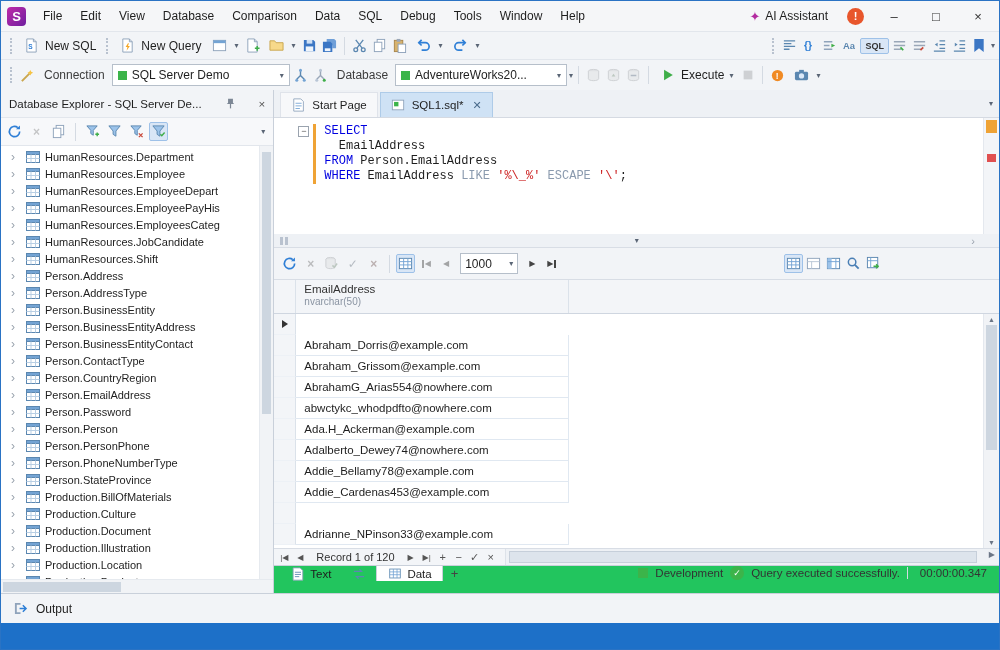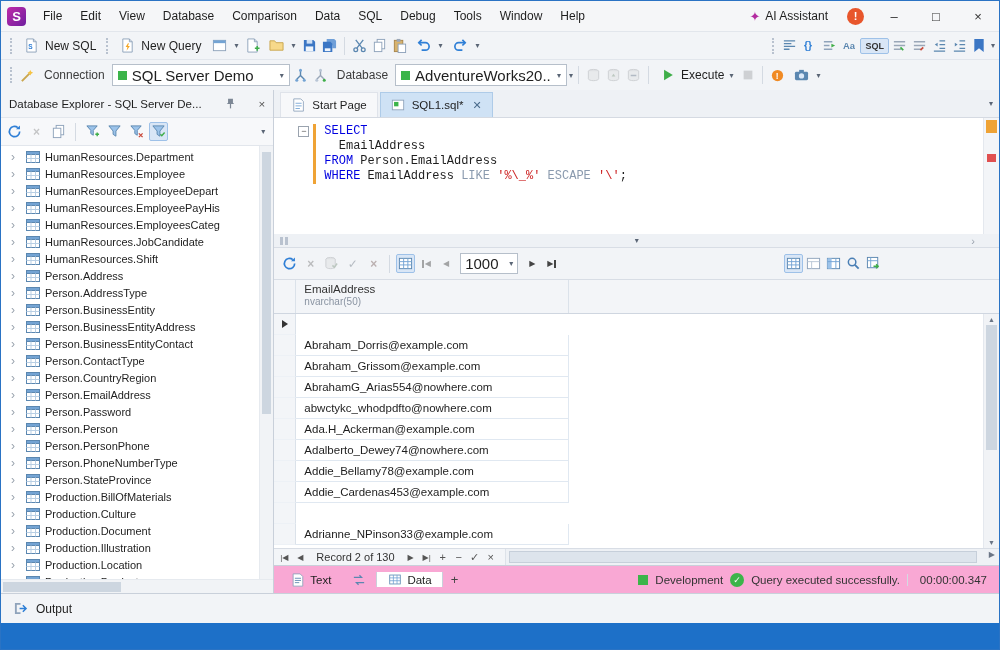--- a/index.html
+++ b/index.html
@@ -21,21 +21,21 @@
 .sep{width:1px;height:18px;background:#d4dae2;margin:0 4px}
 .caret{font-size:8px;color:#5a6575;margin-left:1px}
 .icon16{width:19px;height:19px;display:flex;align-items:center;justify-content:center;flex:0 0 auto}
 .pressed{background:#d9e6f6;border:1px solid #9ec1e8;border-radius:2px}
 .disabled{opacity:.45;filter:grayscale(.8)}
 .sqlbtn{font-size:9px;font-weight:bold;color:#333;padding:2px 4px}
 .tb-right{margin-left:auto;display:flex;align-items:center;gap:1px}
 .lbl{color:#3c3c3c;margin:8px 6px}
 .combo{display:flex;align-items:center;background:#fff;border:1px solid #b6bfca;height:22px;padding:0 5px;gap:5px}
 .combo .sq{width:9px;height:9px;background:#3cb44a;flex:0 0 auto}
-.combo .val{flex:1;font-size:15px;white-space:nowrap;overflow:hidden}
+.combo .val{flex:1;font-size:12px;white-space:nowrap;overflow:hidden}
 
 .main{flex:1;display:flex;min-height:0}
 .explorer{flex:0 0 268px;background:#fff;border-right:1px solid #c9d0da;display:flex;flex-direction:column;min-height:0}
 .exp-header{flex:0 0 28px;display:flex;align-items:center;background:#f2f4f7;padding:0 8px;font-size:11.5px;border-bottom:1px solid #e2e6ec;gap:19px}
 .exp-title{flex:1;white-space:nowrap;overflow:hidden}
 .exp-toolbar{flex:0 0 28px;display:flex;align-items:center;padding:0 4px;background:#f7f8fa;border-bottom:1px solid #e2e6ec;gap:3px}
 .tree{flex:1;position:relative;overflow:hidden;background:#fff}
 .tree-inner{position:absolute;top:2px;left:0;right:14px;bottom:0;overflow:hidden}
 .tree-row{height:17px;display:flex;align-items:center;padding-left:10px;gap:5px;font-size:11px;white-space:nowrap}
 .chev{width:9px;color:#9aa3ae;font-size:12px;line-height:10px}
@@ -64,21 +64,21 @@
 .mark-red{position:absolute;left:3px;right:3px;top:36px;height:8px;background:#e05050}
 
 .splitter{flex:0 0 14px;background:#eef1f5;border-bottom:1px solid #d8dde5;display:flex;align-items:center;position:relative}
 .split-handle{display:flex;gap:2px;margin-left:6px}
 .split-handle i{width:3px;height:8px;background:#b9c2cf;display:block}
 .split-chev{position:absolute;left:50%;transform:translateX(-50%);font-size:8px;color:#5a6575}
 .split-right{position:absolute;right:24px;color:#9aa3ae;font-size:11px}
 
 .res-toolbar{flex:0 0 32px;display:flex;align-items:center;background:#f2f4f7;border-bottom:1px solid #d8dde5;padding:0 6px;gap:2px}
 .page-combo{display:flex;align-items:center;background:#fff;border:1px solid #b6bfca;height:21px;width:58px;padding:0 4px;gap:4px;margin:0 4px}
-.page-combo .val{flex:1;text-align:left;font-size:15px}
+.page-combo .val{flex:1;text-align:left;font-size:12px}
 .navg{font-size:8px;color:#444;display:flex;align-items:center;gap:1px;padding:0 5px;height:20px}
 .navg .vbar{width:1.5px;height:8px;background:#444;display:inline-block}
 
 .grid{flex:1;display:flex;flex-direction:column;min-height:0;background:#fff}
 .grid-header{flex:0 0 34px;display:flex;background:#f3f5f8;border-bottom:1px solid #cfd6e0}
 .corner{width:22px;border-right:1px solid #dbe2ea}
 .colhead{width:273px;padding:3px 8px 0;border-right:1px solid #dbe2ea}
 .colname{font-size:11.5px;color:#333}
 .coltype{font-size:10px;color:#8a94a2;margin-top:1px}
 .gh-fill{flex:1}
@@ -93,21 +93,21 @@
 .gv-thumb{position:absolute;left:2px;right:2px;top:2px;height:58%;background:#cdd6e0}
 
 .recnav{flex:0 0 17px;background:#f3f5f8;border-top:1px solid #d8dde5;display:flex;align-items:center;font-size:10px;color:#444;padding-left:2px}
 .nbtn{min-width:16px;text-align:center;font-size:8px;color:#555;padding:0 2px}
 .nbtn.txt{font-size:11px}
 .rectext{padding:0 8px;font-size:11px;color:#333}
 .nav-scroll{flex:1;height:100%;background:#eef1f5;position:relative;margin-left:6px;border-left:1px solid #dde2e9}
 .nav-thumb{position:absolute;left:3px;top:2px;bottom:2px;right:22px;background:#dde4ec;border:1px solid #c6cfda}
 .nav-scroll .arr{position:absolute;right:4px;top:1px;font-size:8px;color:#6b7686}
 
-.restabs{flex:0 0 28px;background:#f9a8d4;border-top:1px solid #c9d0da;display:flex;align-items:center;padding-left:6px;font-size:11.5px}
+.restabs{flex:0 0 28px;background:#22c55e;border-top:1px solid #c9d0da;display:flex;align-items:flex-start;padding-left:6px;font-size:11.5px}
 .restab{display:flex;align-items:center;gap:5px;padding:0 10px}
 .restab.active{background:#fff;border-left:1px solid #c9d0da;border-right:1px solid #c9d0da}
 .addtab{display:flex;align-items:center;padding:0 8px;color:#444;font-size:13px}
 .status-right{margin-left:auto;display:flex;align-items:center;gap:7px}
 .env-sq{width:10px;height:10px;background:#3cb44a}
 .ok-circle{width:14px;height:14px;border-radius:50%;background:#3cb44a;color:#fff;font-size:9px;display:flex;align-items:center;justify-content:center}
 .elapsed{border-left:1px solid #d4dae2;padding:0 12px;height:100%;display:flex;align-items:center;color:#333}
 .stx{color:#333}
 
 .outputbar{flex:0 0 30px;background:#f2f4f7;border-top:1px solid #c9d0da;display:flex;align-items:center;padding-left:10px;gap:6px;font-size:12px}
@@ -919,21 +919,21 @@
             <span>▲</span>
             <div class="gv-track">
                 <div class="gv-thumb"></div>
               </div>
             <span>▼</span>
           </div>
         </div>
         <div class="recnav">
           <span class="nbtn">|◀</span>
           <span class="nbtn">◀</span>
-          <span class="rectext">Record 2 of 130</span>
+          <span class="rectext">Record 1 of 120</span>
           <span class="nbtn">▶</span>
           <span class="nbtn">▶|</span>
           <span class="nbtn txt">+</span>
           <span class="nbtn txt">−</span>
           <span class="nbtn txt">✓</span>
           <span class="nbtn txt">×</span>
           <div class="nav-scroll">
             <div class="nav-thumb"></div>
             <span class="arr">▶</span>
           </div>

